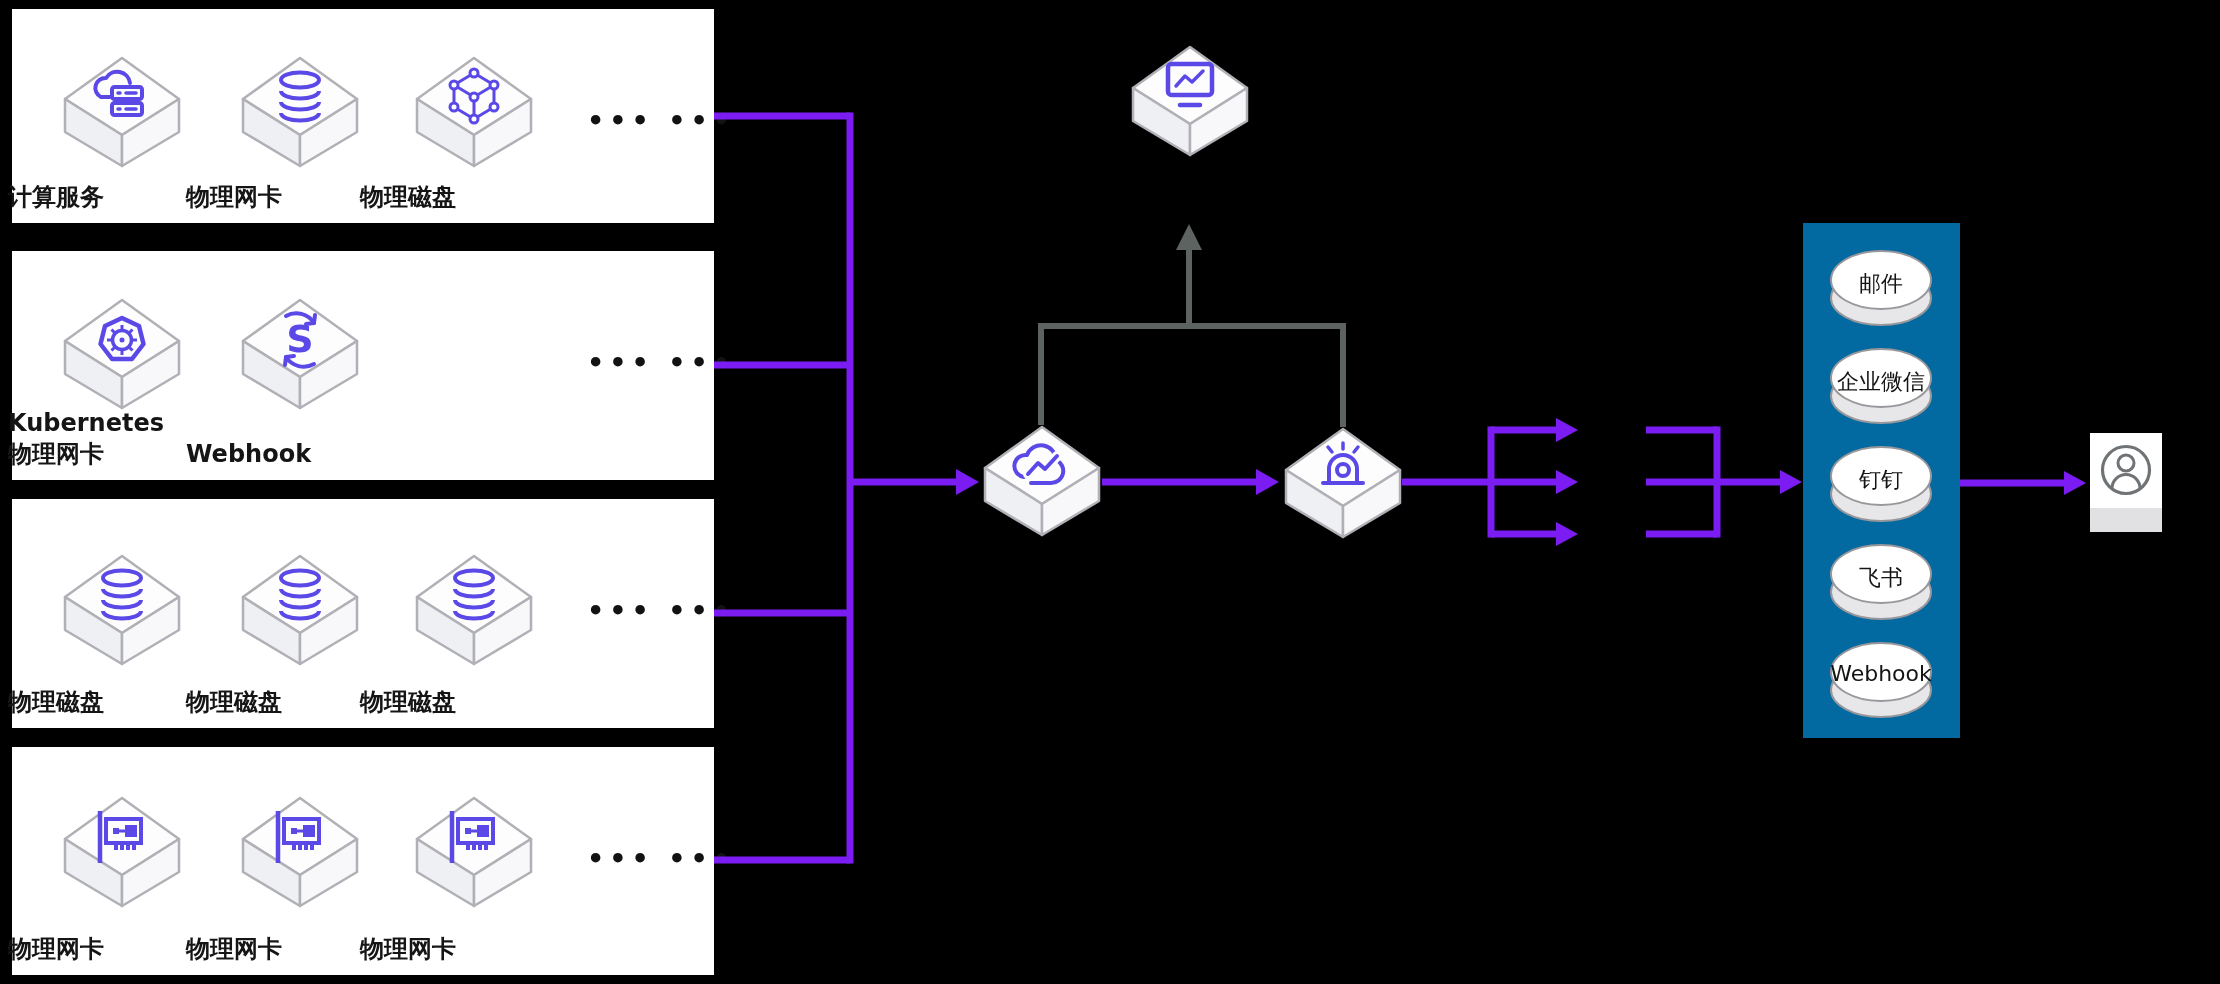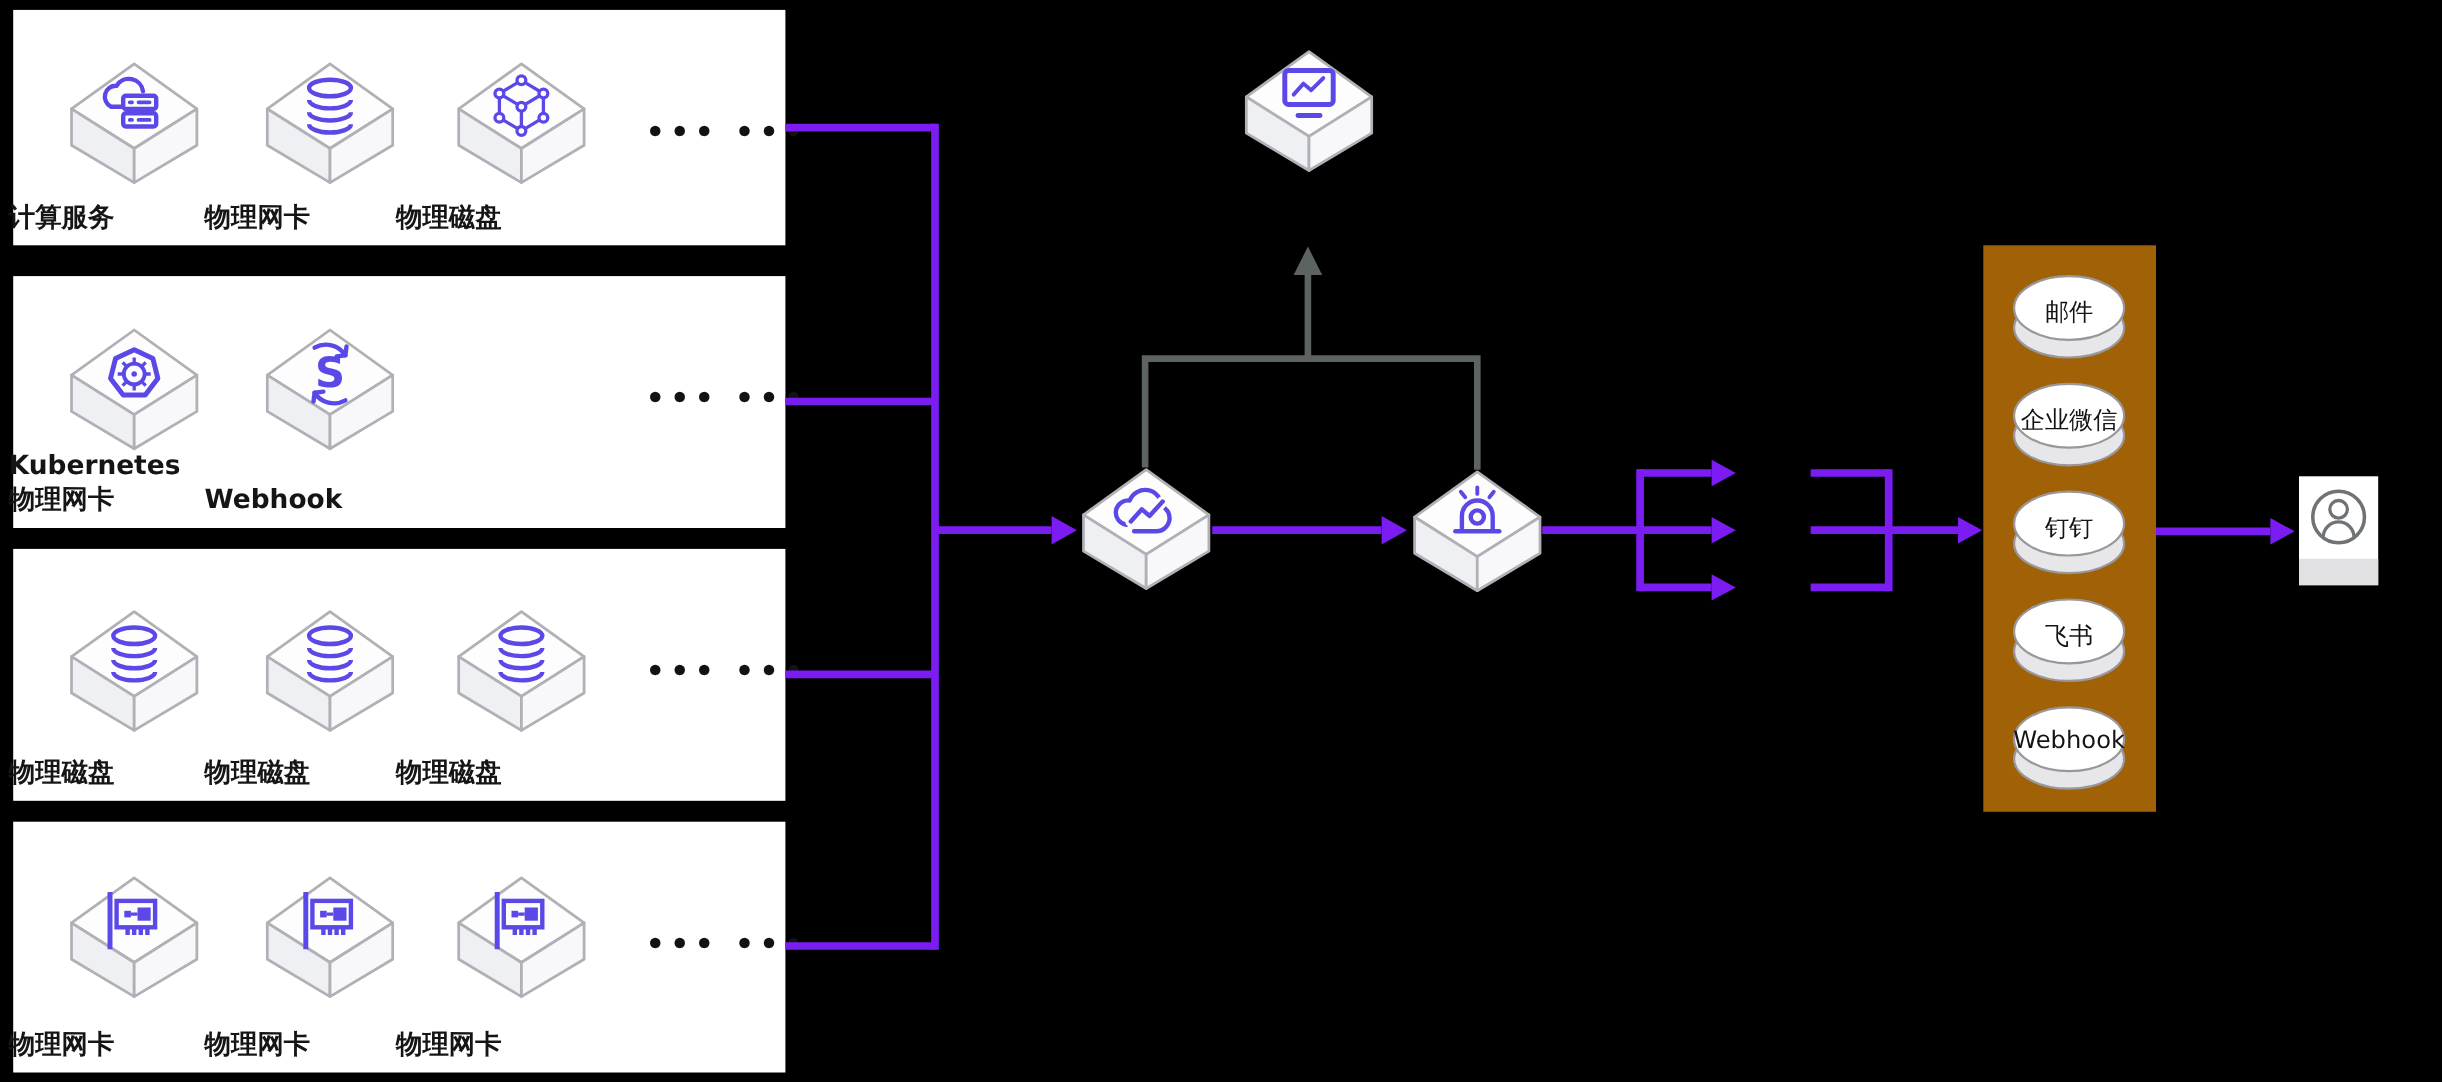--- a/index.html
+++ b/index.html
@@ -29,21 +29,21 @@
   
   .flat-node{position:absolute;width:120px;height:114px;}
   #collector-node{left:982px;top:424px;}
   #alarm-node{left:1283px;top:426px;}
   #monitor-node{left:1130px;top:44px;}
 
   
   .connectors{position:absolute;left:0;top:0;pointer-events:none;}
 
   
-  .panel{position:absolute;left:1803px;top:223px;width:157px;height:515px;background:#a16207;}
+  .panel{position:absolute;left:1803px;top:223px;width:157px;height:515px;background:#0369a1;}
   .disc{position:absolute;left:26px;width:104px;height:88px;}
   .disc svg{position:absolute;left:0;top:0;}
   .disc span{position:absolute;left:-10px;right:-10px;top:26px;text-align:center;
              font-size:22px;color:#141414;}
   .d1{top:20px;} .d2{top:118px;} .d3{top:216px;} .d4{top:314px;} .d5{top:412px;}
 
   
   .person{position:absolute;left:2090px;top:433px;width:72px;height:99px;background:#ffffff;}
   .person .strip{position:absolute;left:0;right:0;bottom:0;height:24px;background:#e1e1e4;}
   .person svg{position:absolute;left:8px;top:10px;}

